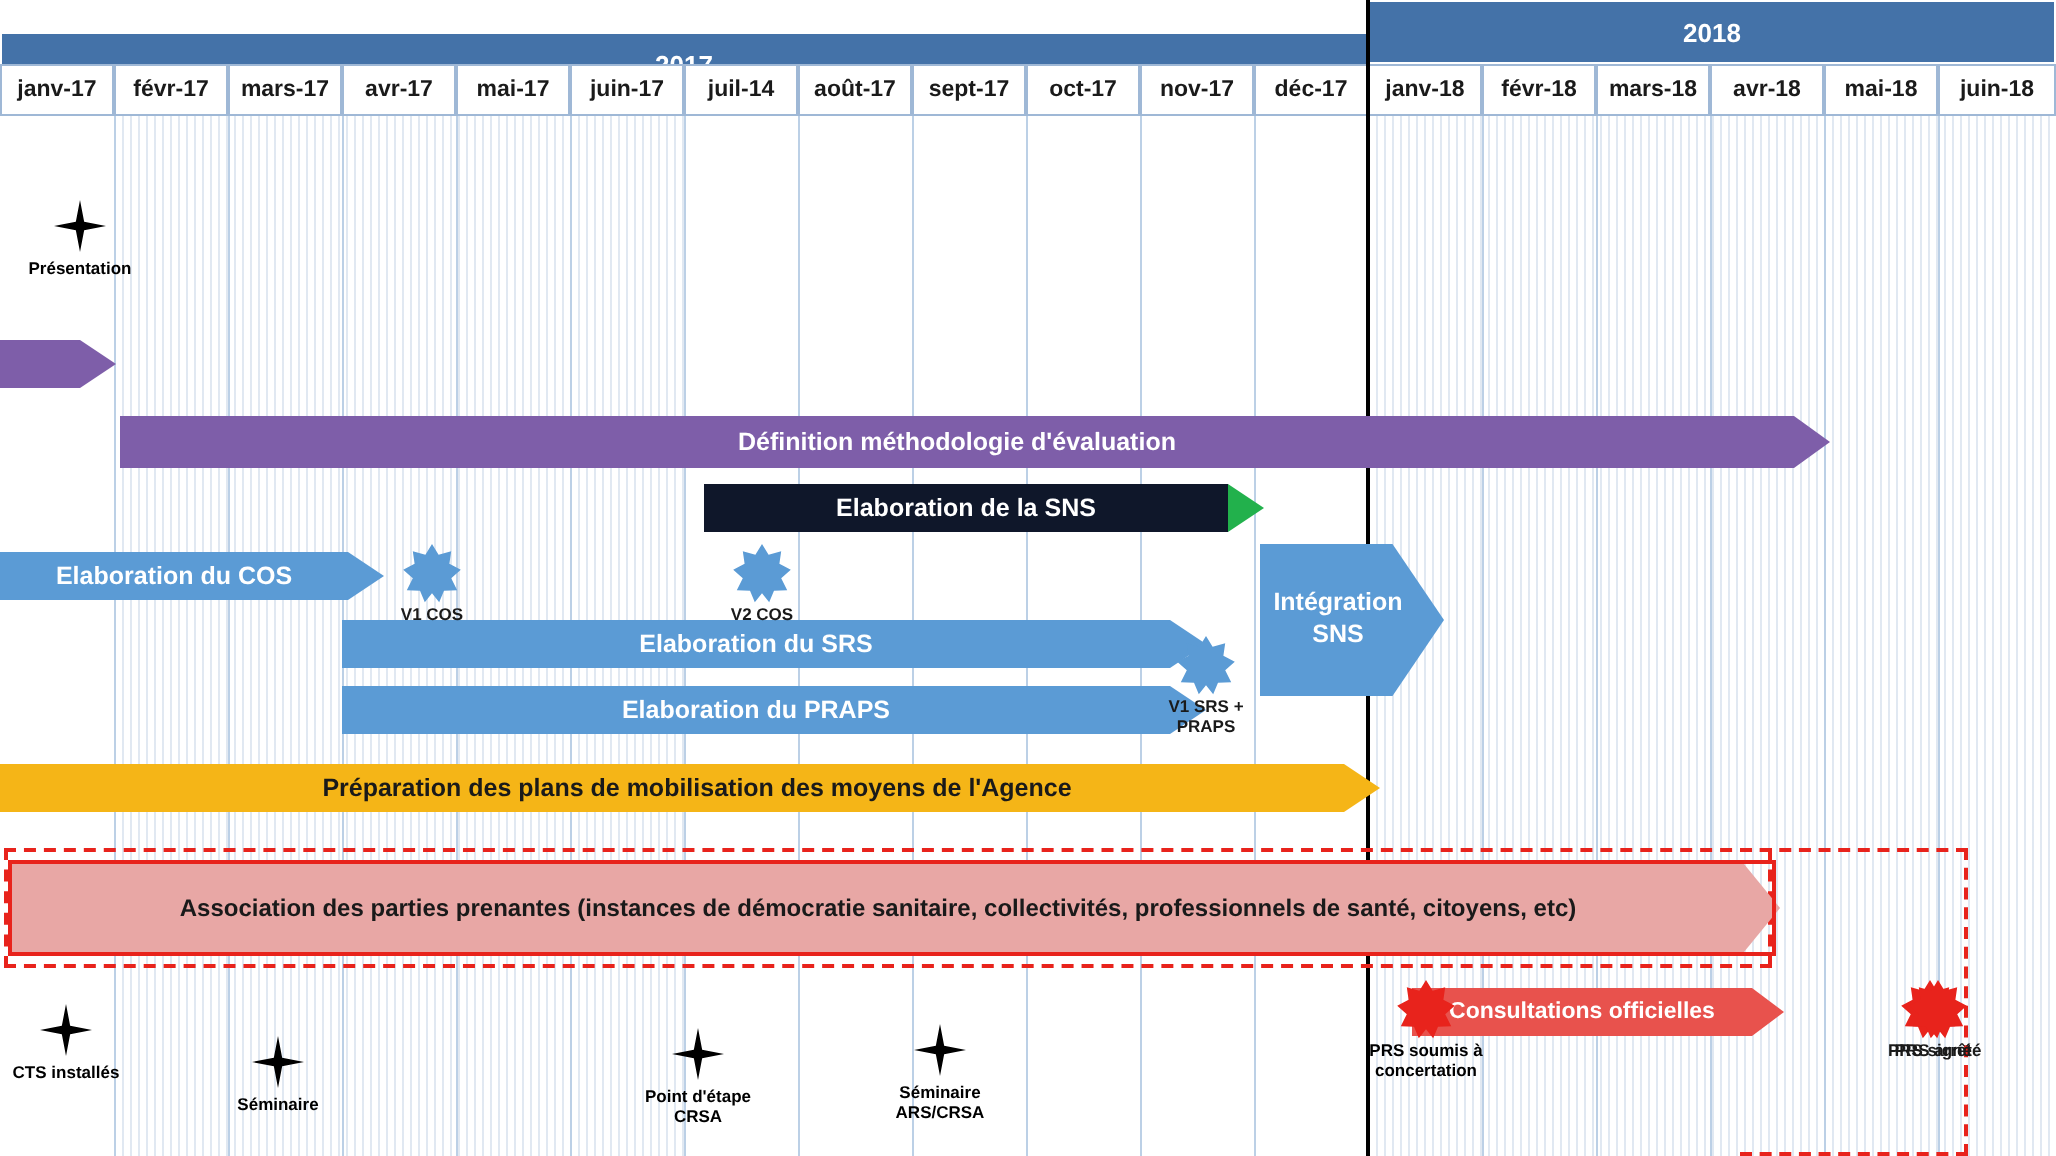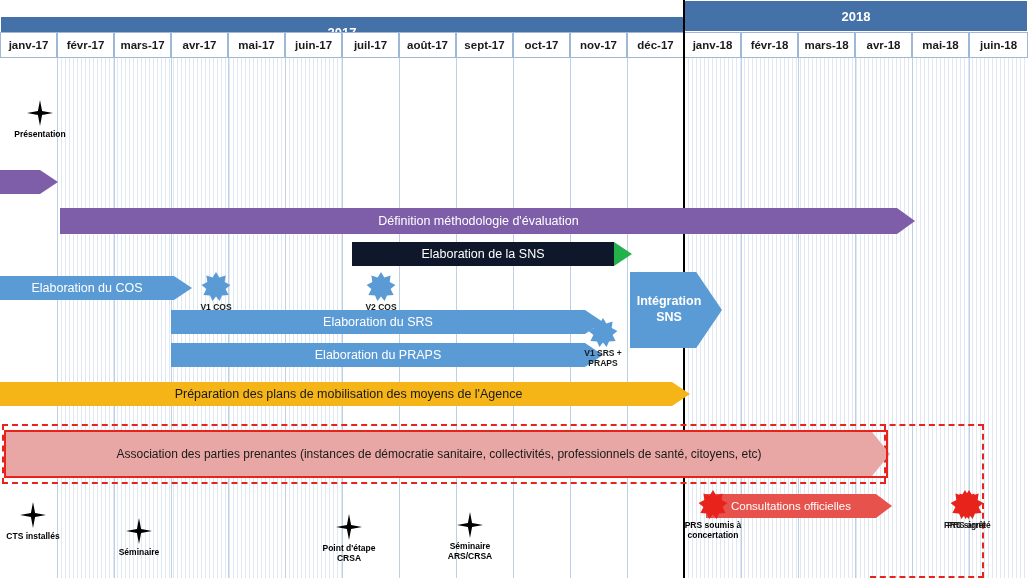--- a/index.html
+++ b/index.html
@@ -46,21 +46,21 @@
     border:1px solid #3f3f3f;
     background:#ffffff;
     font-size:11.5px;font-weight:bold;color:#000000;
     display:flex;align-items:center;justify-content:center;
   }
 
   
   .bar{
     position:absolute;
     display:flex;align-items:center;
-    color:#ffffff;font-weight:normal;font-size:12.5px;
+    color:#ffffff;font-weight:bold;font-size:12.5px;
     box-sizing:border-box;
   }
   .bar .body{height:100%;display:flex;align-items:center;justify-content:center;flex:1 1 auto;}
   .bar .head{
     width:0;height:0;flex:0 0 auto;
     border-top:solid transparent;border-bottom:solid transparent;
   }
   .bar.purple .body{background:#7e5ea9;}
   .bar.purple .head{border-left:18px solid #7e5ea9;}
   .bar.green .body{background:#0f172a;}
@@ -131,21 +131,21 @@
     <div class="year" style="left:684px;width:344px;">2018</div>
   </div>
 
   <div class="monthbar">
     <div class="month" style="left:0px;width:57px;">janv-17</div>
     <div class="month" style="left:57px;width:57px;">févr-17</div>
     <div class="month" style="left:114px;width:57px;">mars-17</div>
     <div class="month" style="left:171px;width:57px;">avr-17</div>
     <div class="month" style="left:228px;width:57px;">mai-17</div>
     <div class="month" style="left:285px;width:57px;">juin-17</div>
-    <div class="month" style="left:342px;width:57px;">juil-17</div>
+    <div class="month" style="left:342px;width:57px;">juil-14</div>
     <div class="month" style="left:399px;width:57px;">août-17</div>
     <div class="month" style="left:456px;width:57px;">sept-17</div>
     <div class="month" style="left:513px;width:57px;">oct-17</div>
     <div class="month" style="left:570px;width:57px;">nov-17</div>
     <div class="month" style="left:627px;width:57px;">déc-17</div>
     <div class="month" style="left:684px;width:57px;">janv-18</div>
     <div class="month" style="left:741px;width:57px;">févr-18</div>
     <div class="month" style="left:798px;width:57px;">mars-18</div>
     <div class="month" style="left:855px;width:57px;">avr-18</div>
     <div class="month" style="left:912px;width:57px;text-align:center;">mai-18</div>

